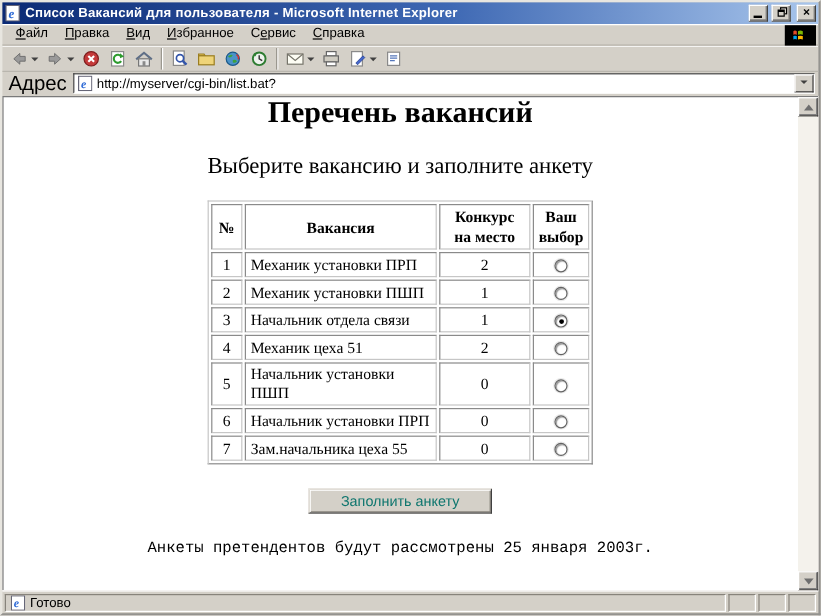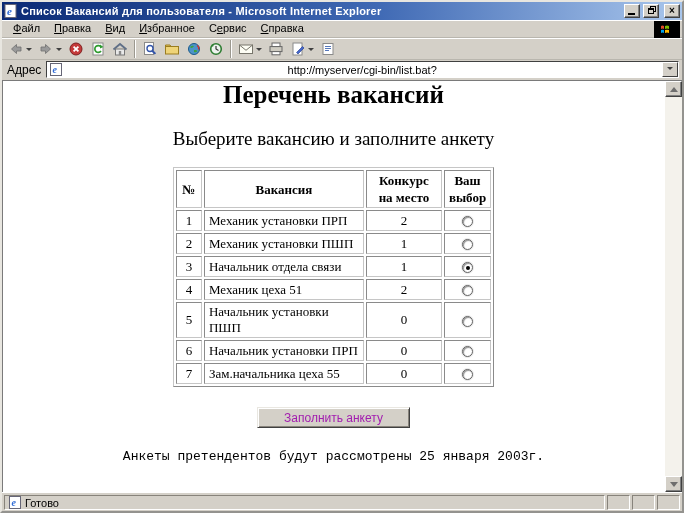--- a/index.html
+++ b/index.html
@@ -41,25 +41,25 @@
   .toolbar { height:22px; flex:0 0 22px; display:flex; align-items:center;
     padding-left:3px; border-bottom:1px solid #b9b6ae; box-shadow:inset 0 1px 0 #fff; }
   .tbtn { height:20px; display:flex; align-items:center; padding:0 3px; background:transparent; border:none; }
   .caret { width:0; height:0; border:3px solid transparent; border-top-color:#404040;
     margin-left:2px; margin-top:4px; }
   .tsep { width:2px; height:18px; border-left:1px solid #9b988f; border-right:1px solid #fff; margin:0 3px; }
 
   
   .addressbar { height:20px; flex:0 0 20px; display:flex; align-items:center;
     padding:1px 3px 2px 5px; gap:5px; }
-  .addr-label { font-size:12px; color:#000; }
+  .addr-label { font-size:17px; color:#000; }
   .addr-field { flex:1; height:17px; background:#fff;
     border:1px solid; border-color:#404040 #fff #fff #404040;
     display:flex; align-items:center; padding-left:3px; gap:4px; font-size:11px; }
-  .addr-text { flex:1; white-space:nowrap; overflow:hidden;text-align:center; }
+  .addr-text { flex:1; white-space:nowrap; overflow:hidden; }
   .addr-drop { width:16px; height:15px; background:#d4d0c8;
     border:1px solid; border-color:#fff #404040 #404040 #fff;
     display:flex; align-items:center; justify-content:center; padding:0; }
   .addr-drop .caret { margin:0; }
 
   
   .content-wrap { flex:1 1 auto; position:relative; background:#fff;
     box-shadow:inset 1px 1px 0 #7a7a7a; overflow:hidden; }
   .content { position:absolute; top:1px; left:1px; right:18px; bottom:0;
     font-family:"Liberation Serif",serif; text-align:center; color:#000; overflow:hidden; }
@@ -78,21 +78,21 @@
   .vac td { height:21px; }
 
   .radio { display:inline-block; width:11px; height:11px; border-radius:50%;
     background:#fff; border:1px solid #636363; position:relative;
     box-shadow:inset 1px 1px 1px rgba(64,64,64,.55), 0 0 0 1px #e9e9e9;
     vertical-align:middle; cursor:default; }
   .radio.checked::after { content:""; position:absolute; inset:0; margin:auto;
     width:4px; height:4px; border-radius:50%; background:#000; }
 
   .submit-btn { display:block; margin:20px auto 0;
-    font-family:"Liberation Sans",sans-serif; font-size:12px; color:#a21caf;
+    font-family:"Liberation Sans",sans-serif; font-size:12px; color:#0f766e;
     width:153px; height:21px; background:#d4d0c8;
     border:1px solid; border-color:#e9e7e1 #404040 #404040 #e9e7e1;
     box-shadow:inset 1px 1px 0 #fff, inset -1px -1px 0 #87837b; }
   .footer-note { margin-top:21px; font-size:13px;font-family:Liberation Mono, monospace; }
 
   
   .scrollbar { position:absolute; top:1px; right:0; bottom:0; width:17px;
     background:#f4f2ec; display:flex; flex-direction:column; justify-content:space-between; }
   .sb-btn { height:16px; width:17px; background:#d4d0c8;
     border:1px solid; border-color:#fff #404040 #404040 #fff;

